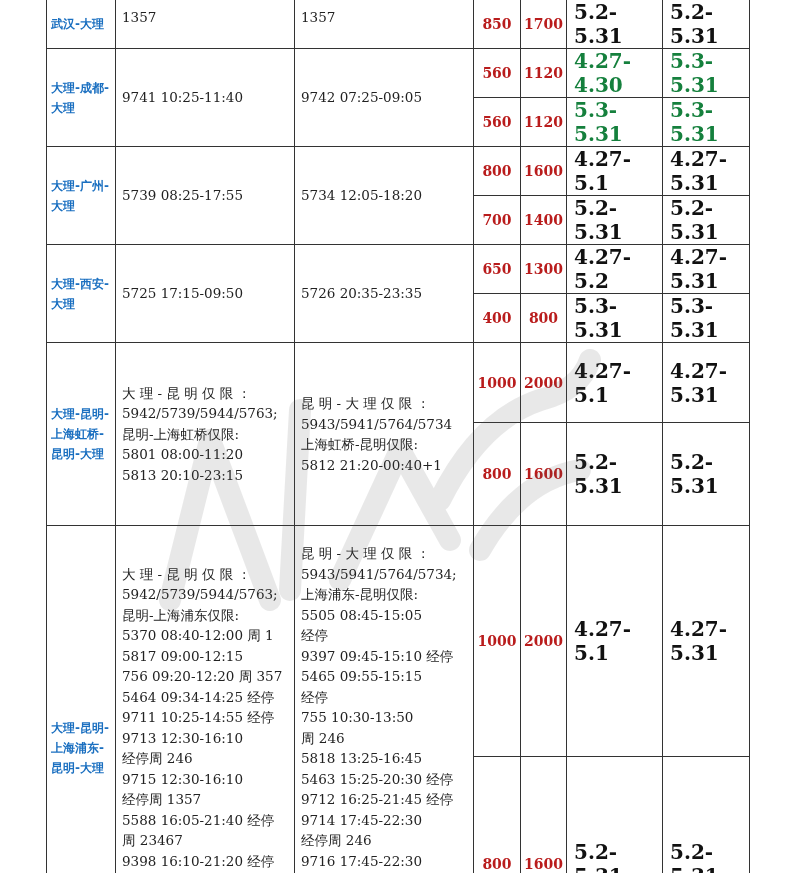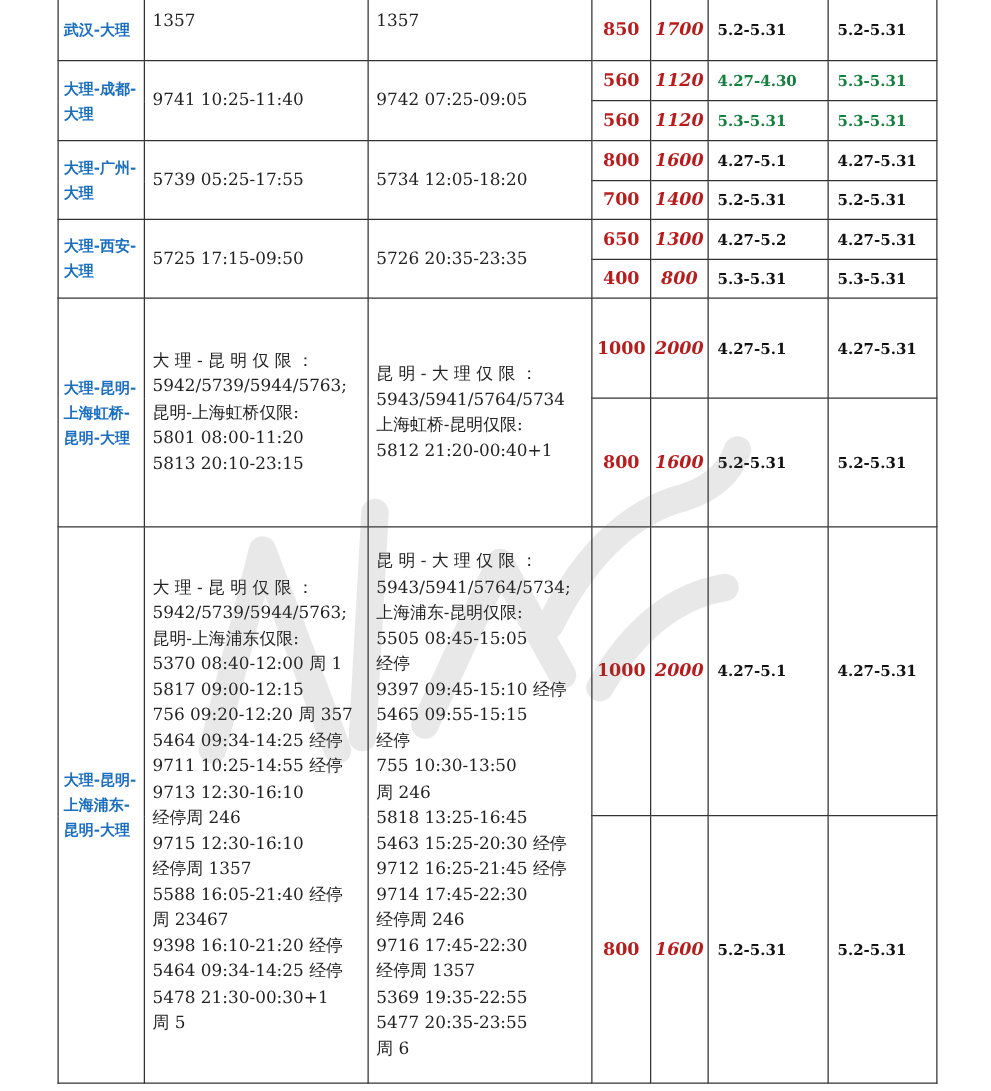--- a/index.html
+++ b/index.html
@@ -6,22 +6,22 @@
   body { width: 793px; height: 873px; position: relative; overflow: hidden; font-family: "DejaVu Serif", "Liberation Serif", serif; }
   .sheet { position: absolute; left: 46px; top: -2px; }
   table { border-collapse: collapse; table-layout: fixed; }
   td { border: 1.5px solid #333; padding: 0; vertical-align: middle; }
   td.route { width: 64px; color: #1a6fc0; font-family: "DejaVu Sans", "Liberation Sans", sans-serif; font-weight: bold; font-size: 12px; line-height: 20px; padding-left: 4px; text-align: left; }
   td.sched { font-size: 13.5px; line-height: 20.5px; color: #222; padding: 0 6px; text-align: left; white-space: pre-line; }
   td.sched.top { vertical-align: top; padding-top: 8px; margin-left: 29px; }
   td.s1 { width: 166px; }
   td.s2 { width: 166px; }
   td.price { width: 46px; color: #b91c1c; font-weight: bold; font-size: 14px; text-align: center; font-family: "DejaVu Serif", "Liberation Serif", serif; }
-  td.price2 { width: 45px; font-style: italic; }
-  td.date { font-weight: bold; font-size: 12px; color: #111; padding-left: 7px; text-align: left; }
+  td.price2 { width: 45px; }
+  td.date { font-weight: bold; font-size: 20px; color: #111; padding-left: 7px; text-align: left; }
   td.d1 { width: 88px; }
   td.d2 { width: 79px; }
   td.red { color: #15803d; }
   .watermark { position: absolute; left: 150px; top: 300px; width: 460px; height: 330px; pointer-events: none; opacity: 0.13; }
 </style>
 </head>
 <body>
 
 <div class="sheet">
 <table>
@@ -48,21 +48,21 @@
   </tr>
   <tr style="height:32px">
     <td class="price">560</td>
     <td class="price price2">1120</td>
     <td class="date d1 red">5.3-5.31</td>
     <td class="date d2 red">5.3-5.31</td>
   </tr>
 
   <tr style="height:32px">
     <td class="route" rowspan="2">大理-广州-大理</td>
-    <td class="sched s1" rowspan="2">5739 05:25-17:55</td>
+    <td class="sched s1" rowspan="2">5739 08:25-17:55</td>
     <td class="sched s2" rowspan="2">5734 12:05-18:20</td>
     <td class="price">800</td>
     <td class="price price2">1600</td>
     <td class="date d1">4.27-5.1</td>
     <td class="date d2">4.27-5.31</td>
   </tr>
   <tr style="height:31px">
     <td class="price">700</td>
     <td class="price price2">1400</td>
     <td class="date d1">5.2-5.31</td>

